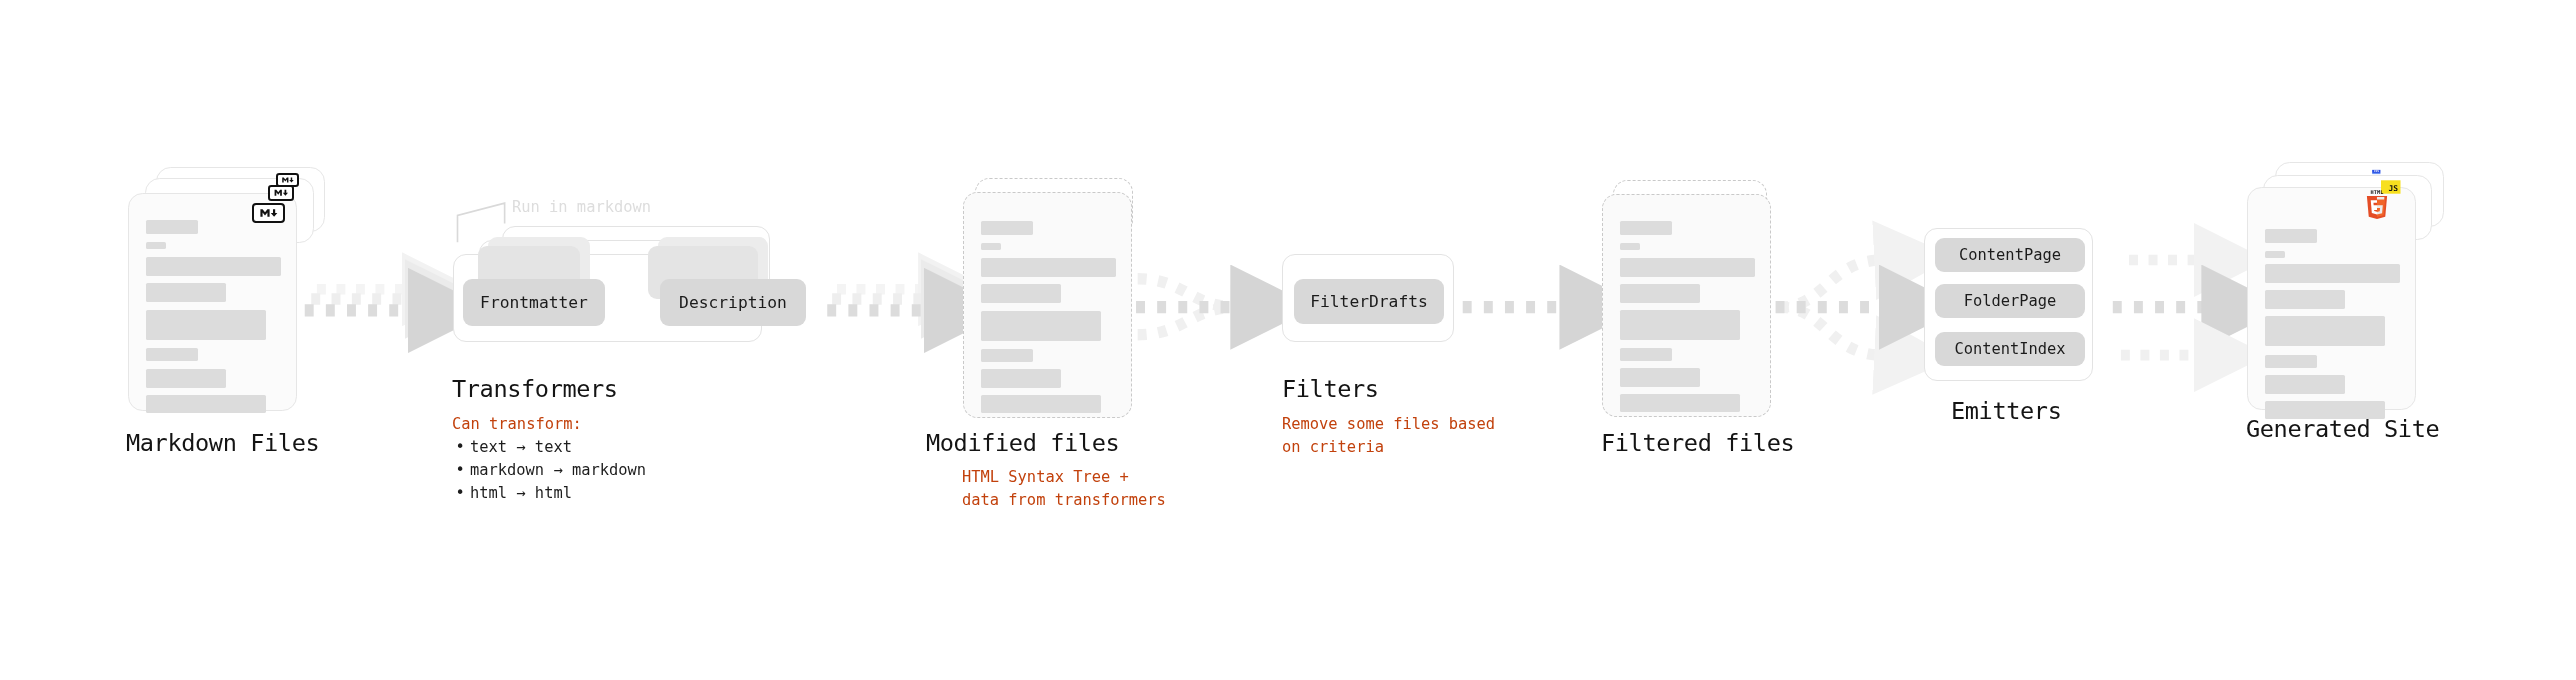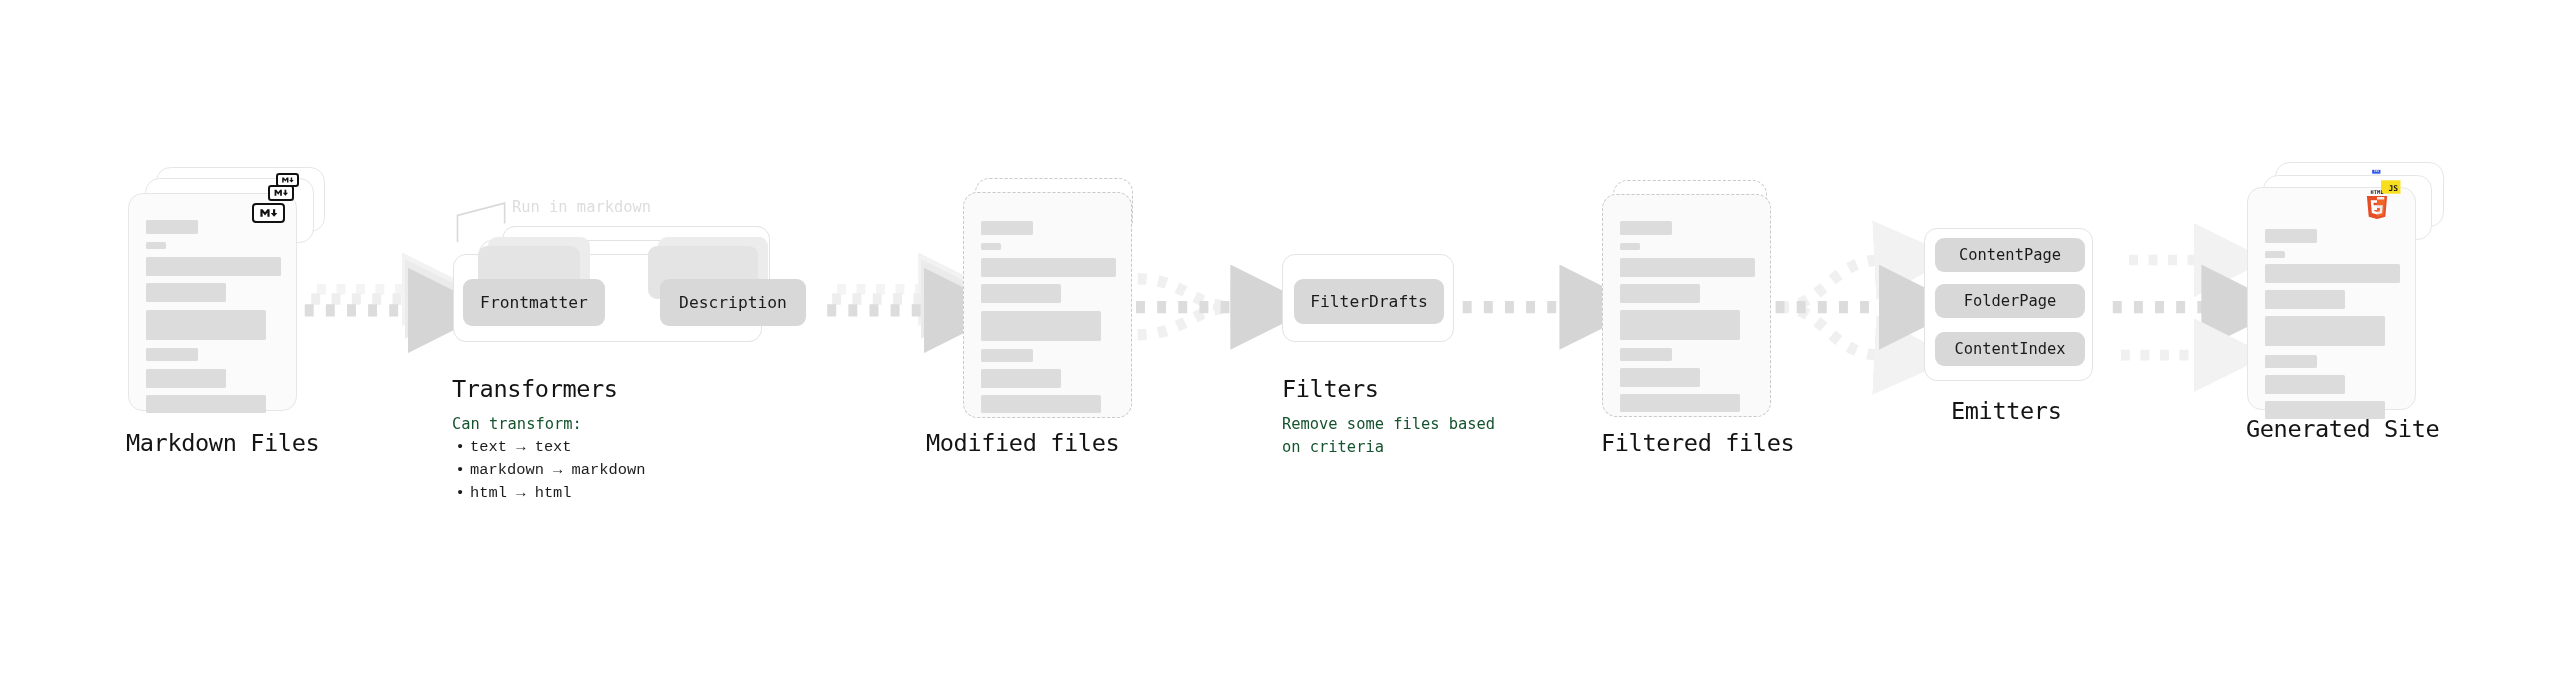--- a/index.html
+++ b/index.html
@@ -71,34 +71,34 @@
     font-weight: 400;
     letter-spacing: -0.4px;
     color: #141414;
     white-space: nowrap;
   }
   .section-desc {
     position: absolute;
     font-family: "DejaVu Sans Mono", "Liberation Mono", monospace;
     font-size: 15.4px;
     line-height: 1.5;
-    color: #14532d;
+    color: #c2410c;
     white-space: pre-line;
   }
   .bullet-list {
     position: absolute;
     font-family: "DejaVu Sans Mono", "Liberation Mono", monospace;
     font-size: 15.4px;
     line-height: 1.5;
     color: #1d1d1d;
   }
   .bullet-list ul {
     margin: 0; padding: 0 0 0 18px; list-style: none;
   }
-  .bullet-list li { position: relative; white-space: nowrap; font-family: Liberation Mono, monospace; }
+  .bullet-list li { position: relative; white-space: nowrap; }
   .bullet-list li::before {
     content: "\2022";
     position: absolute;
     left: -14.6px;
     color: #1d1d1d;
   }
 
   
   .proc-box {
     position: absolute;
@@ -270,20 +270,22 @@
       <div class="skel" style="left:17px; top:50px; width:19.5px; height:6.5px;"></div>
       <div class="skel" style="left:17px; top:65px; width:135px; height:18.7px;"></div>
       <div class="skel" style="left:17px; top:91px; width:80px; height:18.7px;"></div>
       <div class="skel" style="left:17px; top:118px; width:120px; height:30px;"></div>
       <div class="skel" style="left:17px; top:156px; width:52px; height:13px;"></div>
       <div class="skel" style="left:17px; top:176px; width:80px; height:18.7px;"></div>
       <div class="skel" style="left:17px; top:202px; width:120px; height:18px;"></div>
     </div>
   </div>
   <div class="section-title" style="left:926px; top:429px;">Modified files</div>
+  <div class="section-desc" style="left:962px; top:466px;">HTML Syntax Tree +
+data from transformers</div>
 
   <div class="proc-box" style="left:1282px; top:254px; width:172px; height:88px;">
   </div>
   <div class="chip" style="left:1294px; top:279px; width:150px; height:45px;">FilterDrafts</div>
 
   <div class="section-title" style="left:1282px; top:375px;">Filters</div>
   <div class="section-desc" style="left:1282px; top:413px;">Remove some files based
 on criteria</div>
 
   <div class="doc-stack">

